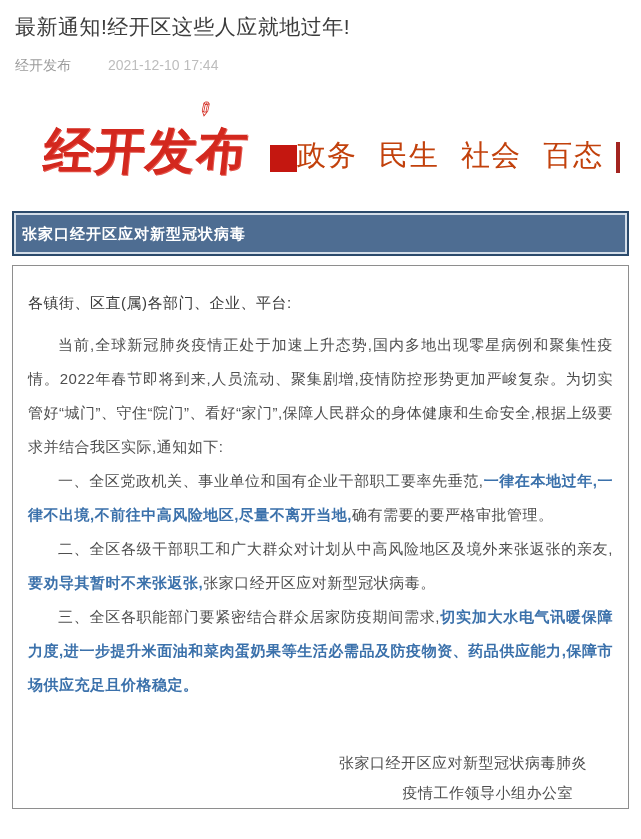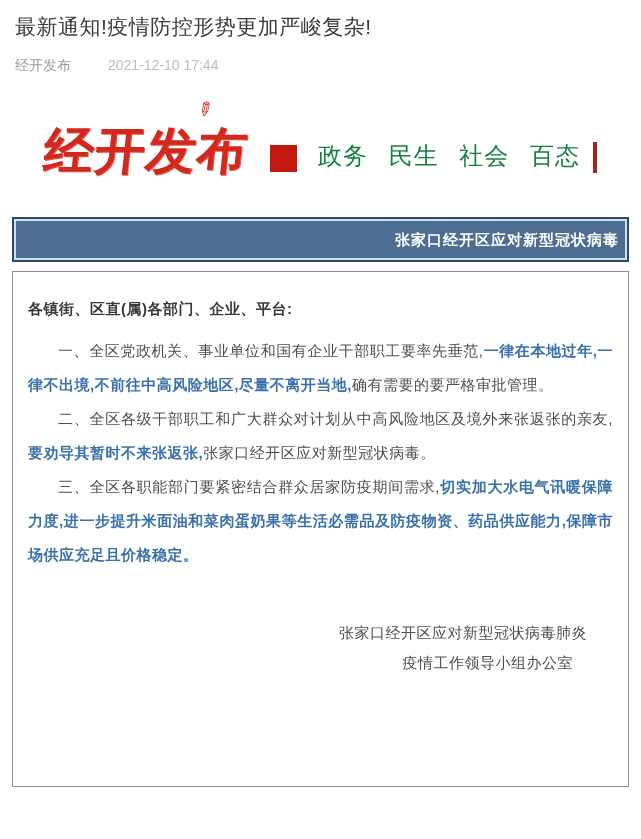--- a/index.html
+++ b/index.html
@@ -60,66 +60,66 @@
   }
   .banner-square {
     display: inline-block;
     width: 27px;
     height: 27px;
     background: #c41710;
     margin-left: 22px;
     margin-top: 14px;
   }
   .banner-tagline {
-    margin-left: 21px;
+    margin-left: 0;
     margin-top: 10px;
-    font-size: 24px;
-    color: #15803d;
+    font-size: 29px;
+    color: #c2410c;
     word-spacing: 13px;
     letter-spacing: 1px;
     white-space: nowrap;
   }
   .banner-bar {
     display: inline-block;
     width: 4px;
     height: 31px;
     background: #a32420;
     margin-left: 13px;
     margin-top: 12px;
   }
 
   
   .notice-header {
-    margin: 16px 12px 0 12px;
+    margin: 10px 12px 0 12px;
     background: #4e6d92;
     border: 2px solid #2b4a6b;
     box-shadow: inset 0 0 0 2px #d3dde8;
     padding: 10px 8px 9px 8px;
-    text-align: right;
+    text-align: left;
   }
   .notice-header .nh-line {
     color: #ffffff;
     font-size: 15px;
     font-weight: 700;
     line-height: 22px;
     letter-spacing: 1px;
   }
 
   
   .notice-box {
     margin: 9px 12px 0 12px;
     border: 1px solid #8e8e8e;
     background: #ffffff;
     padding: 22px 15px 0 15px;
     min-height: 516px;
     position: relative;
   }
   .salutation {
     font-size: 15px;
-    font-weight: 700;
+    font-weight: 400;
     color: #3a3a3a;
     line-height: 30px;
     margin-bottom: 10px;
     letter-spacing: 0.5px;
   }
   .para {
     font-size: 15px;
     line-height: 34px;
     color: #4e4e4e;
     text-indent: 2em;
@@ -138,21 +138,21 @@
     text-align: right;
     letter-spacing: 0.5px;
   }
   .sig-line1 { padding-right: 26px; margin-top: 46px; }
   .sig-line2 { padding-right: 40px; }
 </style>
 </head>
 <body>
 
 <div class="art-header">
-  <div class="art-title">最新通知!疫情防控形势更加严峻复杂!</div>
+  <div class="art-title">最新通知!经开区这些人应就地过年!</div>
   <div class="art-byline">
     <span class="byline-author">经开发布</span>
     <span class="byline-time">2021-12-10 17:44</span>
   </div>
 </div>
 
 <div class="banner">
   <div class="banner-logo">
     <span>经开发布</span>
     <span class="pencil-icon">✏</span>
@@ -163,20 +163,21 @@
 </div>
 
 <div class="notice-header">
   <div class="nh-line">张家口经开区应对新型冠状病毒</div>
 </div>
 
 <div class="notice-box">
   <div class="salutation">各镇街、区直(属)各部门、企业、平台:</div>
 
   <div>
+      <p class="para"><span class="seg-normal">当前,全球新冠肺炎疫情正处于加速上升态势,国内多地出现零星病例和聚集性疫情。2022年春节即将到来,人员流动、聚集剧增,疫情防控形势更加严峻复杂。为切实管好“城门”、守住“院门”、看好“家门”,保障人民群众的身体健康和生命安全,根据上级要求并结合我区实际,通知如下:</span></p>
       <p class="para"><span class="seg-normal">一、全区党政机关、事业单位和国有企业干部职工要率先垂范,</span><span class="seg-blue">一律在本地过年,一律不出境,不前往中高风险地区,尽量不离开当地,</span><span class="seg-normal">确有需要的要严格审批管理。</span></p>
       <p class="para"><span class="seg-normal">二、全区各级干部职工和广大群众对计划从中高风险地区及境外来张返张的亲友,</span><span class="seg-blue">要劝导其暂时不来张返张,</span><span class="seg-normal">张家口经开区应对新型冠状病毒。</span></p>
       <p class="para"><span class="seg-normal">三、全区各职能部门要紧密结合群众居家防疫期间需求,</span><span class="seg-blue">切实加大水电气讯暖保障力度,进一步提升米面油和菜肉蛋奶果等生活必需品及防疫物资、药品供应能力,保障市场供应充足且价格稳定。</span></p>
     </div>
 
   <div class="signature">
     <div class="sig-line1">张家口经开区应对新型冠状病毒肺炎</div>
     <div class="sig-line2">疫情工作领导小组办公室</div>
 
   </div>

